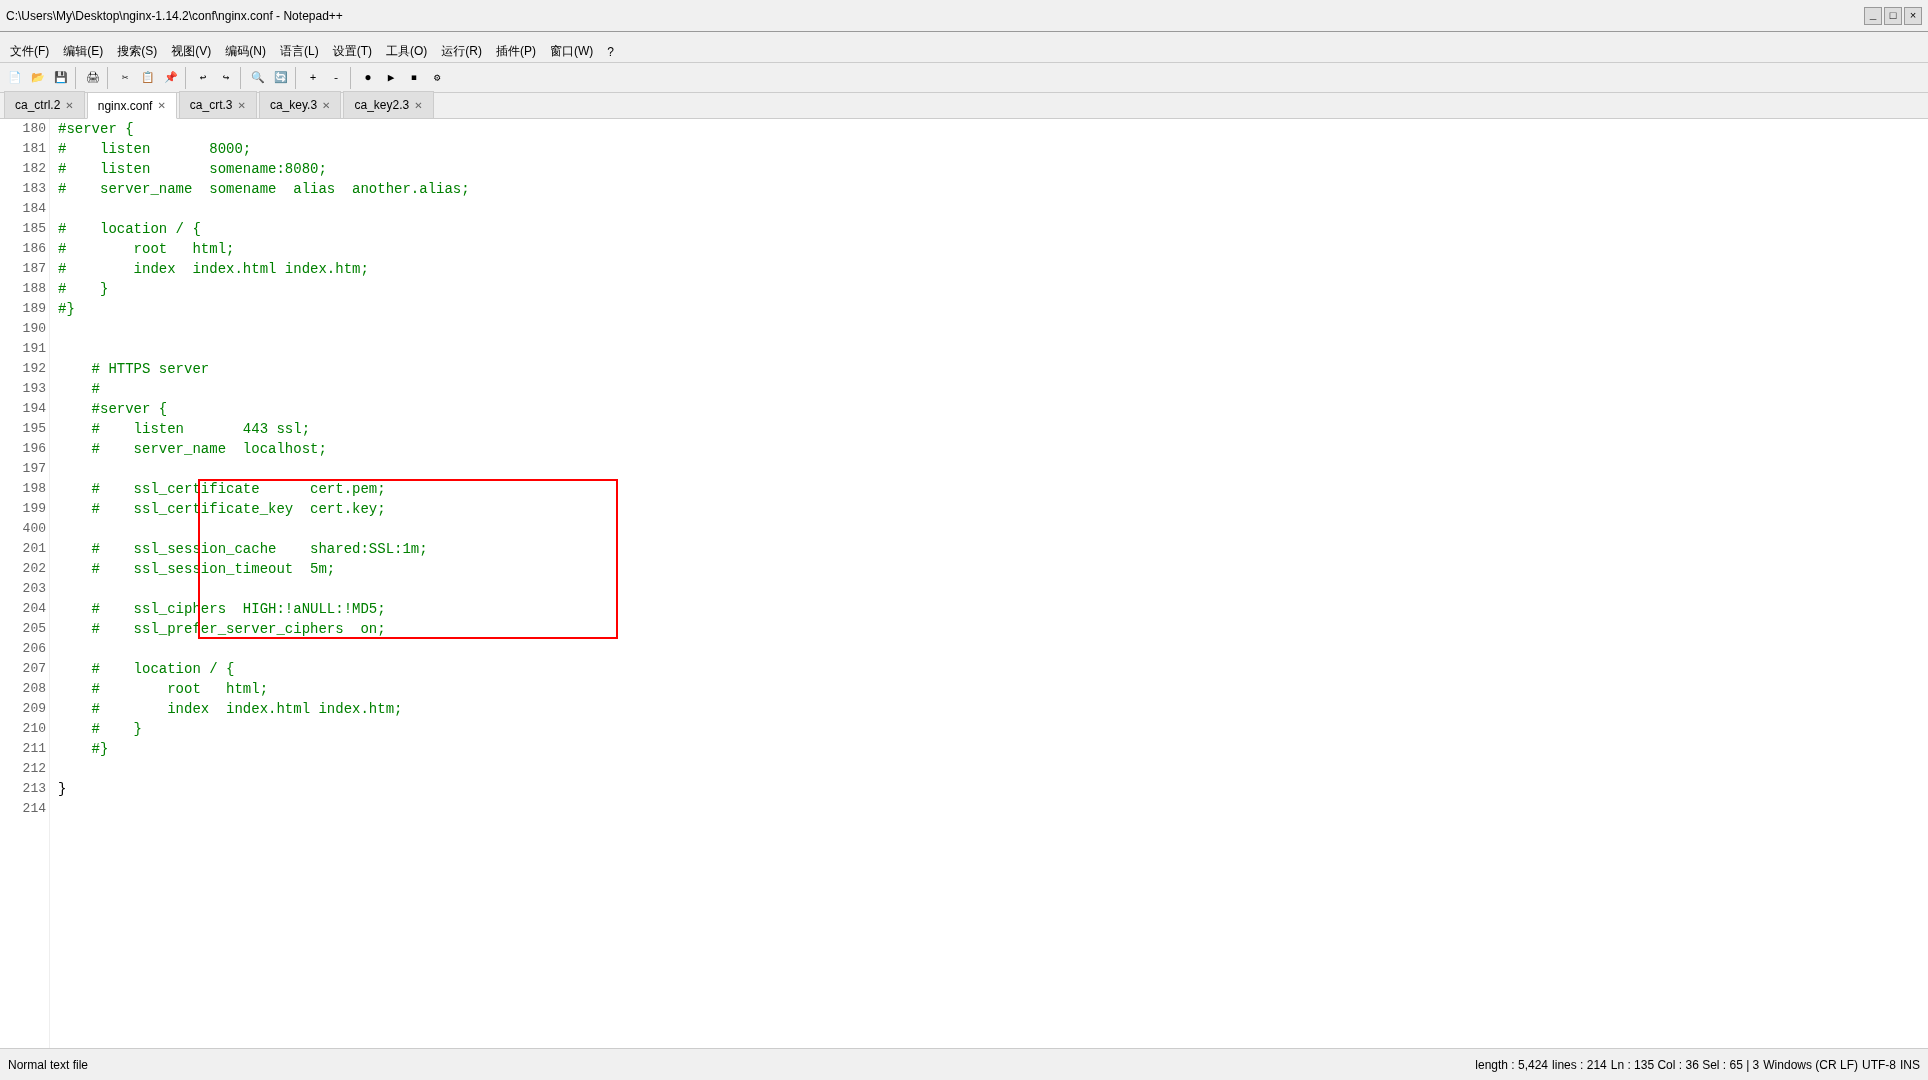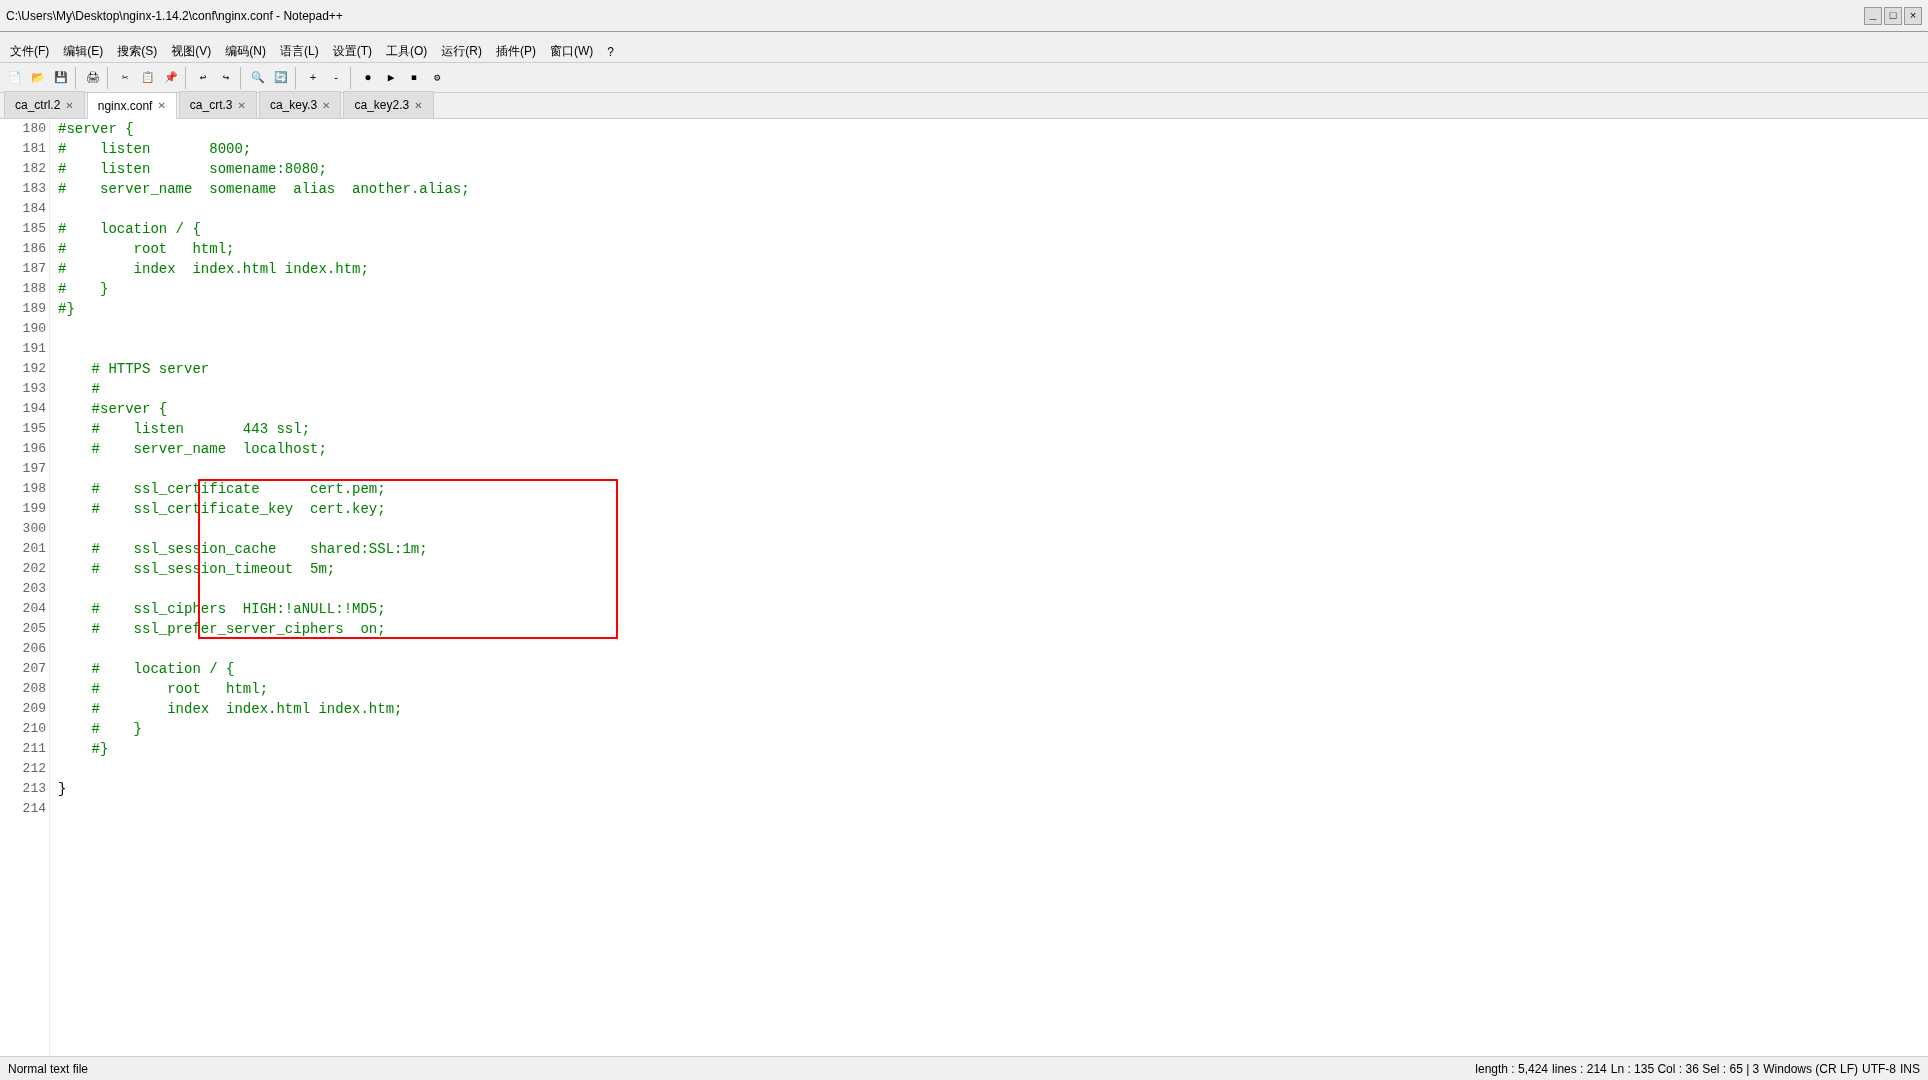--- a/index.html
+++ b/index.html
@@ -129,21 +129,21 @@
     }
 
     
     .status-bar {
       background: #f0f0f0;
       border-top: 1px solid #ccc;
       display: flex;
       align-items: center;
       justify-content: space-between;
       padding: 2px 8px;
-      height: 24px;
+      height: 32px;
       font-size: 12px;
       font-family: Arial, sans-serif;
       position: fixed;
       bottom: 0;
       width: 100%;
     }
     .status-left { display: flex; align-items: center; gap: 16px; }
     .status-right { display: flex; align-items: center; gap: 4px; justify-content: space-between; }
 
     
@@ -242,21 +242,21 @@
       <div class="code-line">190</div>
       <div class="code-line">191</div>
       <div class="code-line">192</div>
       <div class="code-line">193</div>
       <div class="code-line">194</div>
       <div class="code-line">195</div>
       <div class="code-line">196</div>
       <div class="code-line">197</div>
       <div class="code-line">198</div>
       <div class="code-line">199</div>
-      <div class="code-line">300</div>
+      <div class="code-line">400</div>
       <div class="code-line">201</div>
       <div class="code-line">202</div>
       <div class="code-line">203</div>
       <div class="code-line">204</div>
       <div class="code-line">205</div>
       <div class="code-line">206</div>
       <div class="code-line">207</div>
       <div class="code-line">208</div>
       <div class="code-line">209</div>
       <div class="code-line">210</div>

